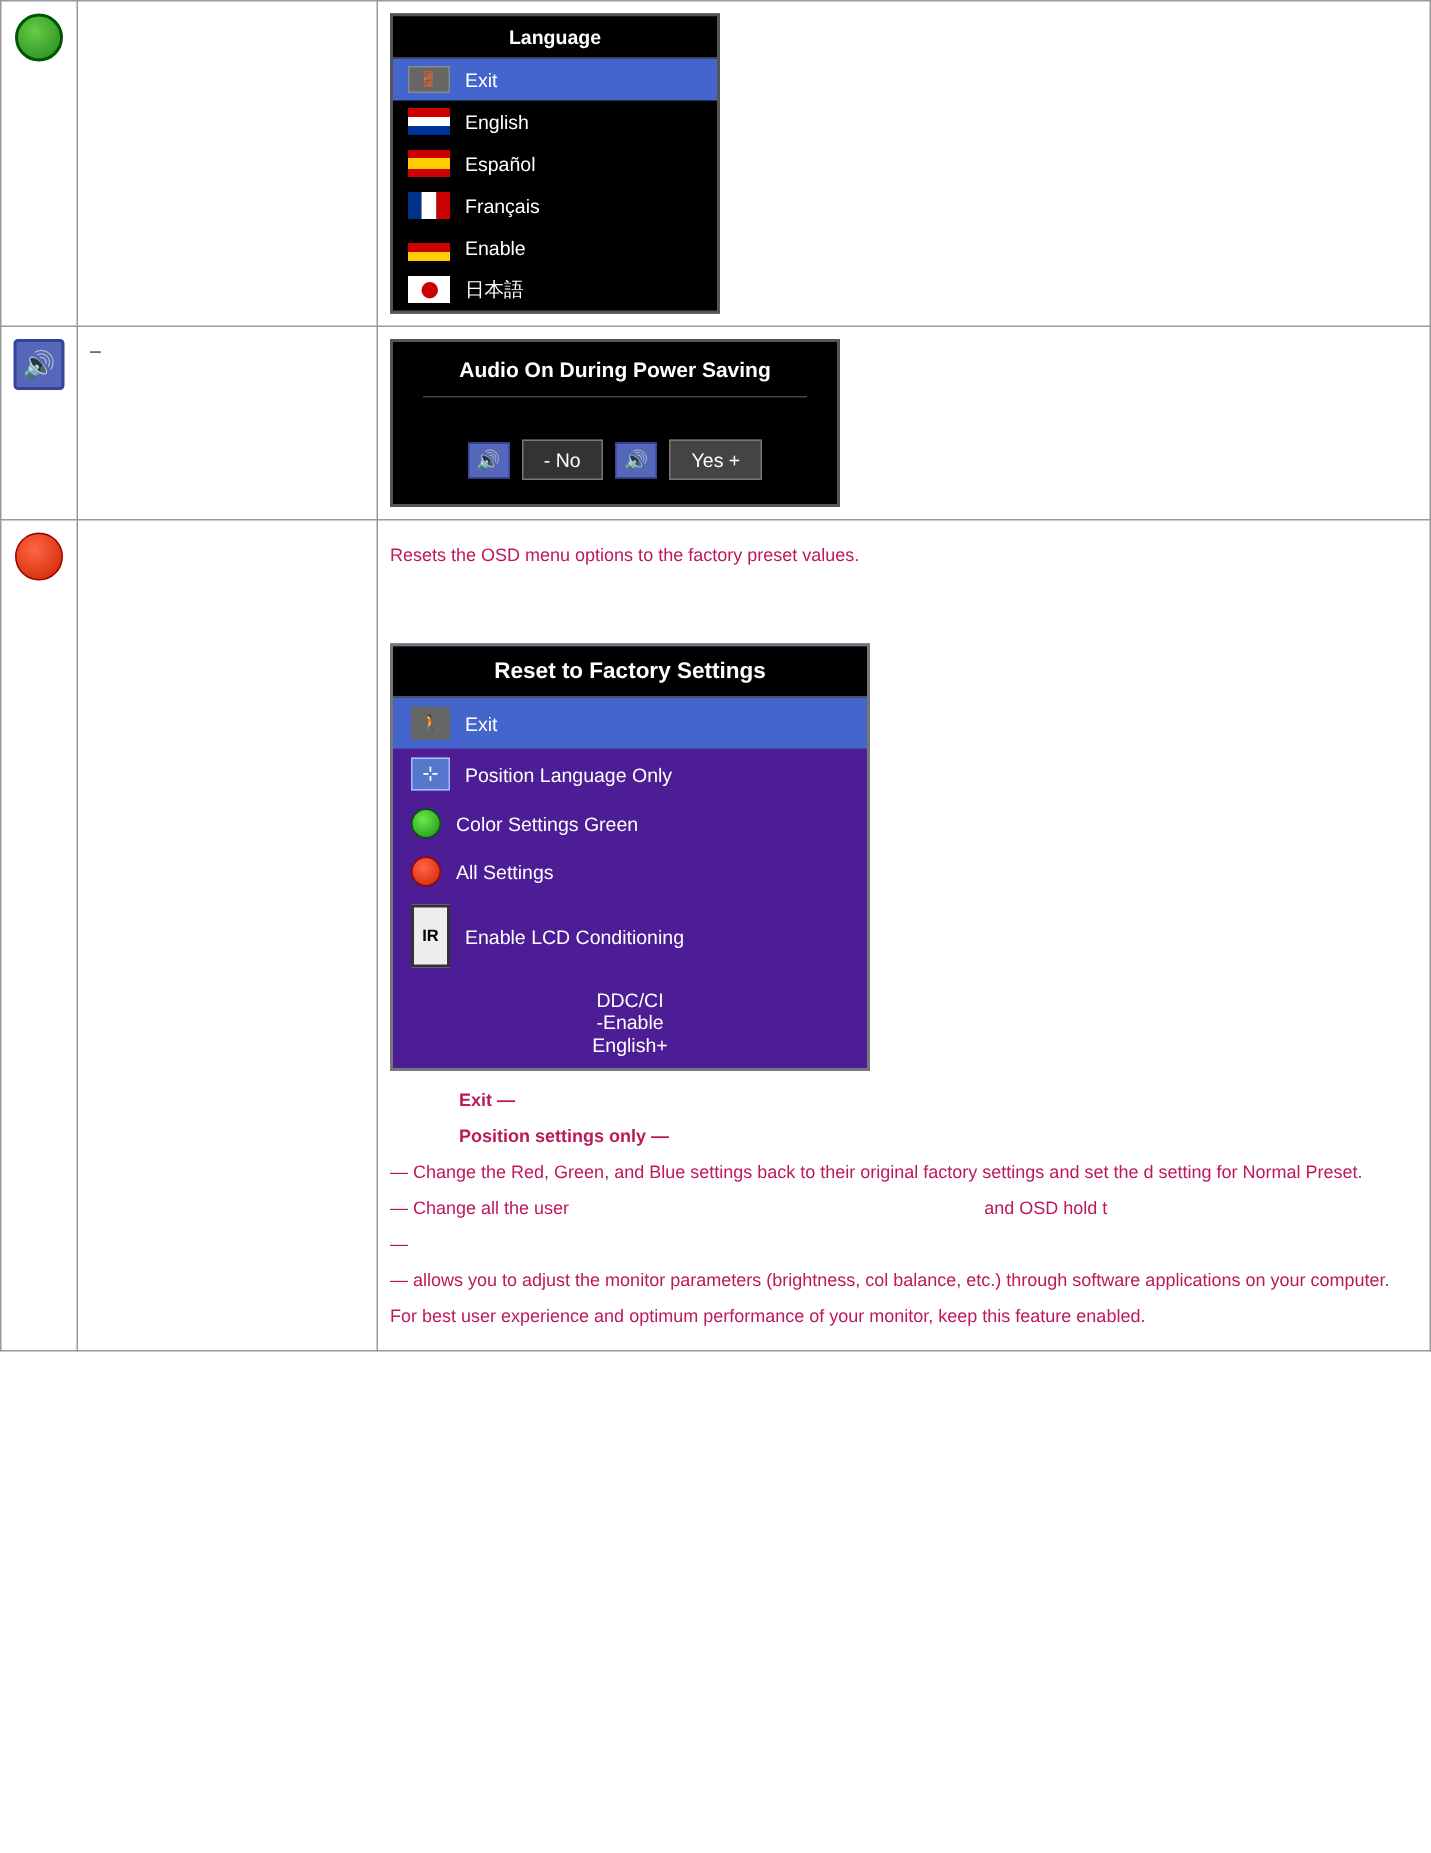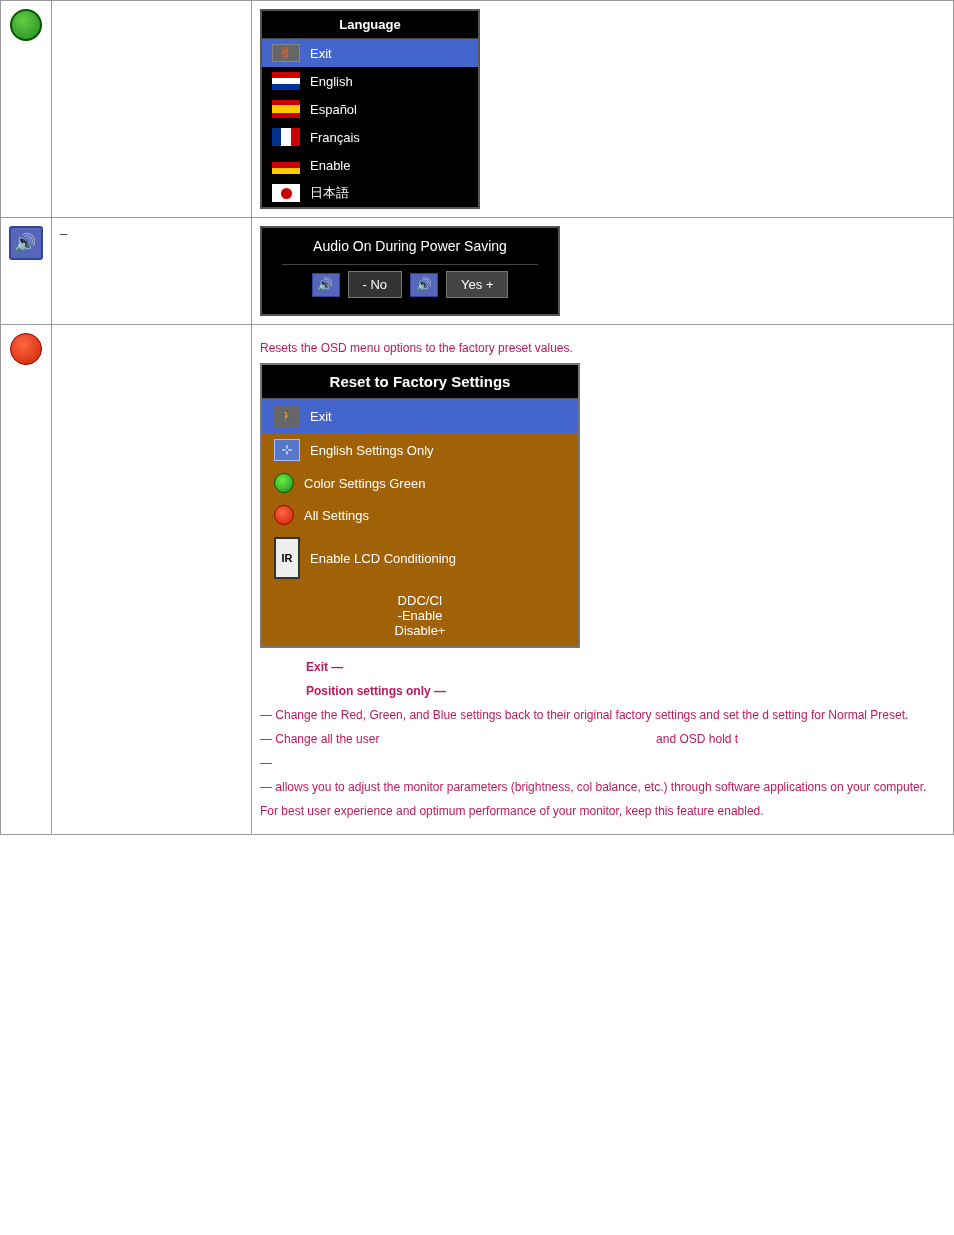--- a/index.html
+++ b/index.html
@@ -165,26 +165,26 @@
     .audio-osd {
       background: #000;
       border: 2px solid #555;
       padding: 10px 20px;
       display: inline-block;
       min-width: 300px;
     }
 
     .audio-title {
       color: #fff;
-      font-weight: normal;
+      font-weight: bold;
       font-size: 14px;
       text-align: center;
       padding-bottom: 10px;
       border-bottom: 1px solid #444;
-      margin-bottom: 0;
+      margin-bottom: 22px;
     }
 
     .audio-controls {
       display: flex;
       align-items: center;
       gap: 8px;
       justify-content: center;
       padding: 6px 0;
     }
 
@@ -211,24 +211,25 @@
       border: 1px solid #334499;
       display: flex;
       align-items: center;
       justify-content: center;
       font-size: 13px;
       color: #fff;
     }
 
     
     .reset-osd {
-      background: #a16207;
+      background: #4c1d95;
       border: 2px solid #777;
       display: inline-block;
       min-width: 320px;
+      margin-top: 44px;
     }
 
     .reset-title {
       background: #000;
       color: #fff;
       font-weight: bold;
       font-size: 15px;
       text-align: center;
       padding: 8px 12px;
       border-bottom: 1px solid #555;
@@ -440,21 +441,21 @@
         </div>
 
         
         <div class="reset-item">
           <div class="reset-icon reset-icon-position pos-icon">
             <svg width="18" height="16" viewBox="0 0 18 16">
               <rect x="1" y="1" width="16" height="14" fill="#5577cc" rx="1"></rect>
               <text x="9" y="12" text-anchor="middle" fill="white" font-size="13">⊹</text>
             </svg>
           </div>
-          <span>English Settings Only</span>
+          <span>Position Language Only</span>
         </div>
 
         
         <div class="reset-item">
           <div class="reset-icon-color-green"></div>
           <span>Color Settings Green</span>
         </div>
 
         
         <div class="reset-item">
@@ -465,21 +466,21 @@
         
         <div class="reset-item">
           <div class="reset-icon reset-icon-ir">IR</div>
           <span>Enable LCD Conditioning</span>
         </div>
 
         
         <div class="ddc-row">
           <span>DDC/CI</span>
           <span>-Enable</span>
-          <span>Disable+</span>
+          <span>English+</span>
         </div>
       </div>
 
       
       <div style="margin-top: 10px;">
         <p class="description-text"><span class="bold-text">Exit —</span></p>
         <p class="description-text"><span class="bold-text">Position settings only —</span></p>
         <p class="description-text">— Change the Red, Green, and Blue settings back to their original factory settings and set  the d setting for Normal Preset.</p>
         <p class="description-text">— Change all the user &nbsp;&nbsp;&nbsp;&nbsp;&nbsp;&nbsp;&nbsp;&nbsp;&nbsp;&nbsp;&nbsp;&nbsp;&nbsp;&nbsp;&nbsp;&nbsp;&nbsp;&nbsp;&nbsp;&nbsp;&nbsp;&nbsp;&nbsp;&nbsp;&nbsp;&nbsp;&nbsp;&nbsp;&nbsp;&nbsp;&nbsp;&nbsp;&nbsp;&nbsp;&nbsp;&nbsp;&nbsp;&nbsp;&nbsp;&nbsp;&nbsp;&nbsp;&nbsp;&nbsp;&nbsp;&nbsp;&nbsp;&nbsp;&nbsp;&nbsp;&nbsp;&nbsp;&nbsp;&nbsp;&nbsp;&nbsp;&nbsp;&nbsp;&nbsp;&nbsp;&nbsp;&nbsp;&nbsp;&nbsp;&nbsp;&nbsp;&nbsp;&nbsp;&nbsp;&nbsp;&nbsp;&nbsp;&nbsp;&nbsp;&nbsp;&nbsp;&nbsp;&nbsp;&nbsp;&nbsp;&nbsp; and OSD hold t</p>
         <p class="description-text">—</p>

